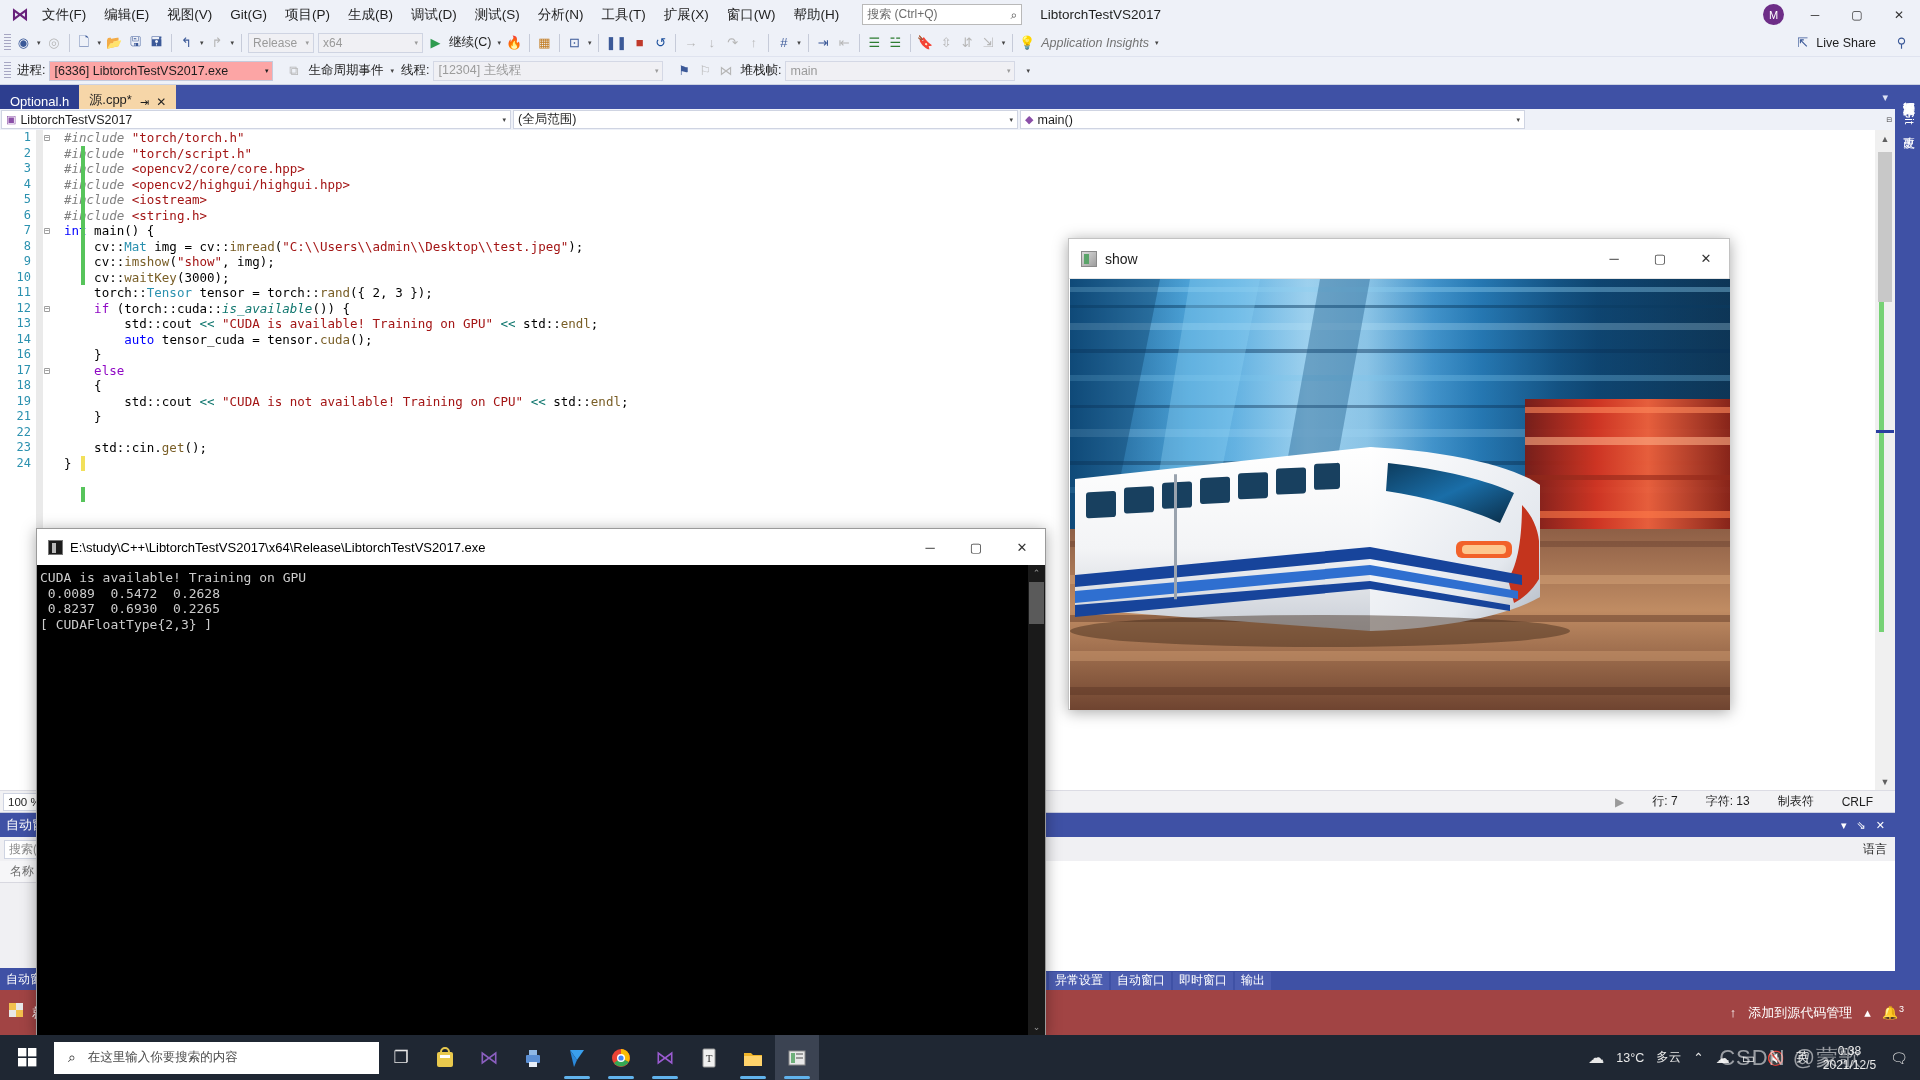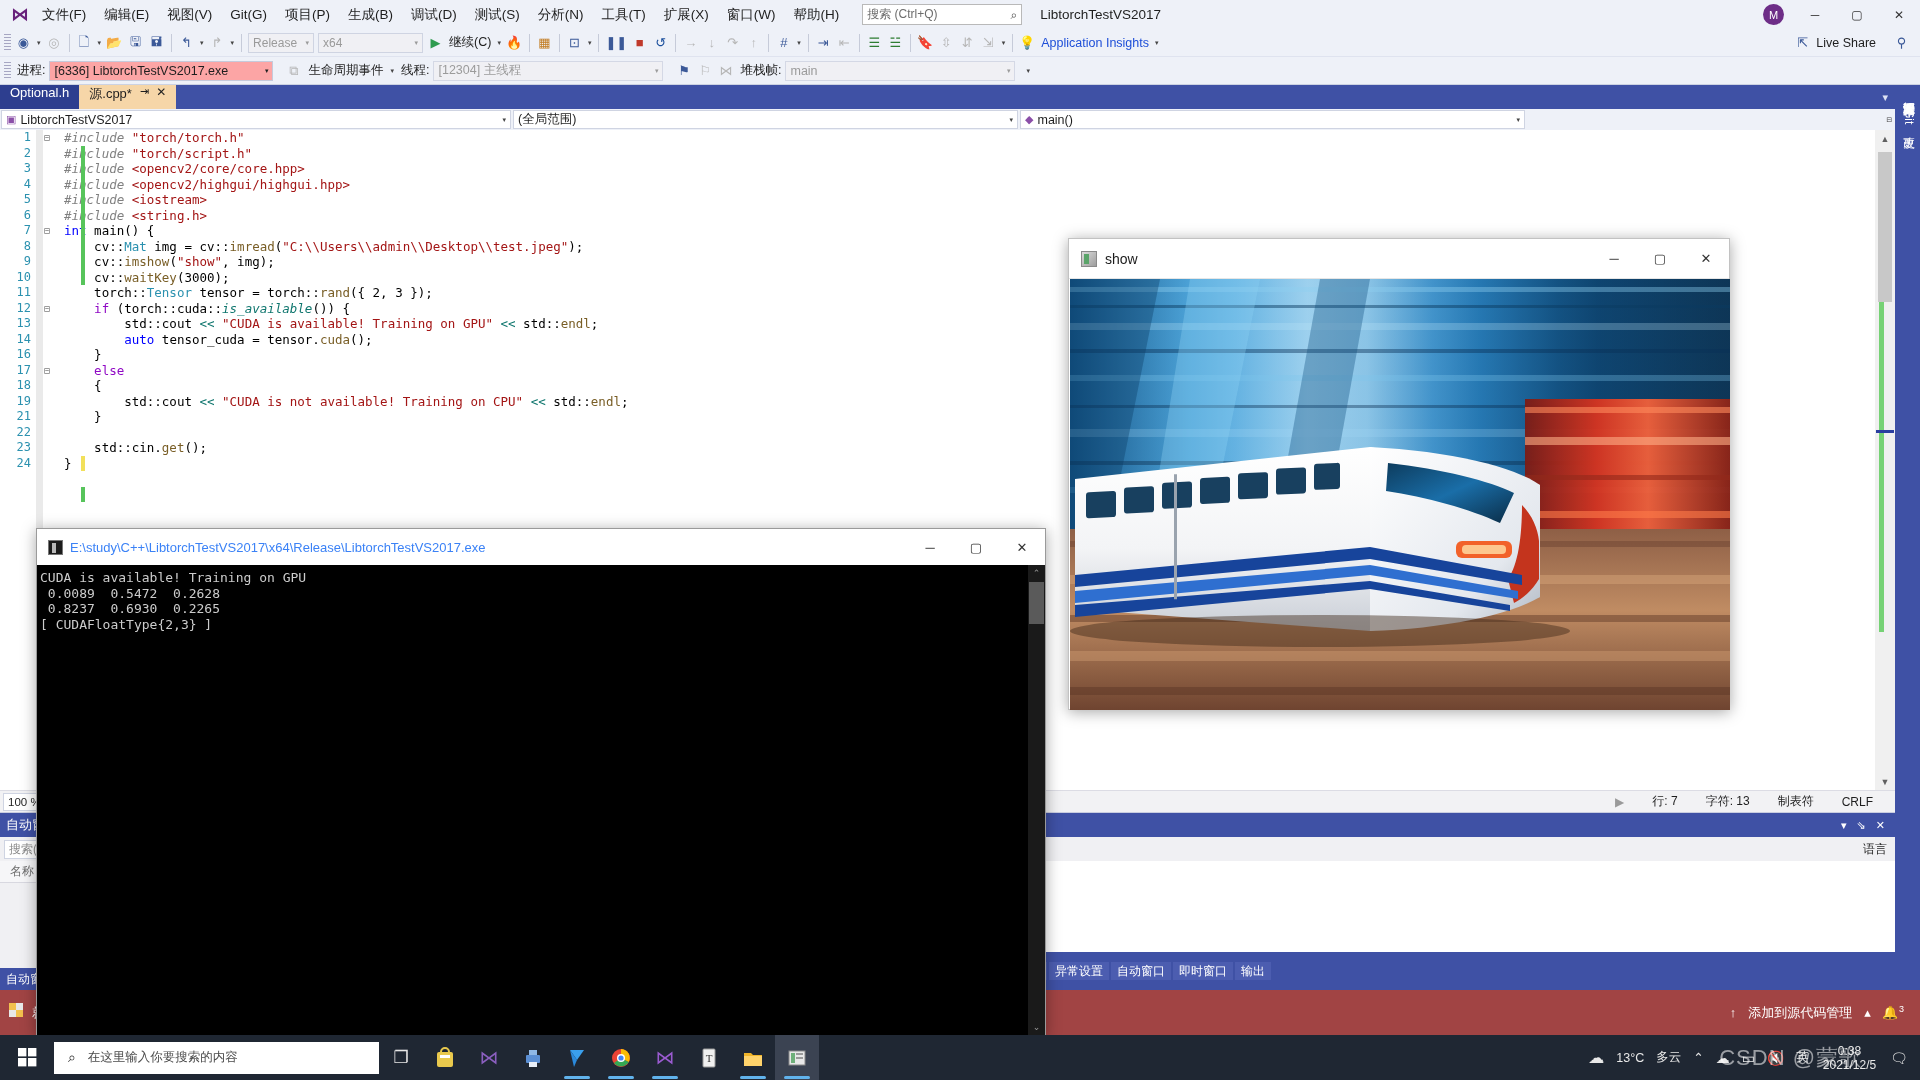--- a/index.html
+++ b/index.html
@@ -30,31 +30,31 @@
       repeating-linear-gradient(to bottom, #a6a6c2 0 1px, transparent 1px 3px); }
   .tb-sep { width:1px; height:18px; background:#c6cbd9; margin:0 4px; }
   .tb-btn { min-width:21px; height:22px; display:flex; align-items:center; justify-content:center; padding:0 2px; font-size:13px; color:#3b5998; }
   .tb-btn.dis { color:#b6b6b6; }
   .tb-caret { font-size:7px; color:#444; padding:0 3px; }
   .tb-combo { height:20px; border:1px solid #cfd4e2; background:#f0f0f4; color:#9a9a9a; font-size:12px;
               display:flex; align-items:center; padding:0 4px; margin:0 2px; }
   .tb-combo .cv { flex:1; white-space:nowrap; overflow:hidden; }
   .tb-combo .cc { font-size:7px; margin-left:4px; }
   .tb-text { font-size:12.5px; color:#1e1e1e; padding:0 3px; white-space:nowrap; }
-  .tb-text.dis { color:#1d4ed8; }
+  .tb-text.dis { color:#737373;font-style:italic; }
 
   
   #toolbar2 { position:absolute; left:0; top:57px; width:1920px; height:28px; background:#eef1f8; display:flex; align-items:center; border-bottom:1px solid #ccd2e2; }
   .lbl { font-size:12.5px; color:#1e1e1e; padding:0 4px; white-space:nowrap; }
   .field { height:20px; border:1px solid #c5cadb; background:#fca5a5; display:flex; align-items:center; padding:0 4px; font-size:12.5px; }
   .field.grey { background:#f0f0f4; color:#9b9b9b; border-color:#d4d8e5; }
 
   
   #tabstrip { position:absolute; left:0; top:85px; width:1920px; height:24px; background:#3f51a5; display:flex; align-items:flex-end; }
-  .doctab { height:24px; display:flex; align-items:flex-start; padding:0 10px; font-size:13px; color:#fff; }
+  .doctab { height:24px; display:flex; align-items:flex-end; padding:0 10px; font-size:13px; color:#fff; }
   .doctab.inactive { background:#2d3e8f; }
   .doctab.active { background:#f6d6a8; color:#1e1e1e; }
   .doctab .pin { margin-left:8px; font-size:11px; }
   .doctab .x { margin-left:7px; font-size:12px; }
   #tabstrip-right { margin-left:auto; display:flex; align-items:center; height:24px; padding-right:4px; }
   #tabstrip-right span { color:#dfe3f5; font-size:11px; padding:0 6px; }
 
   
   #navbar { position:absolute; left:0; top:109px; width:1895px; height:21px; background:#eef1f8; display:flex; align-items:center; }
   .navcombo { height:19px; border:1px solid #cfd4e2; background:#fff; display:flex; align-items:center; padding:0 4px; font-size:12.5px; margin:0 1px; }
@@ -107,21 +107,21 @@
   #autos-search .inp { flex:0 0 230px; height:19px; background:#fff; border:1px solid #cfd4e2; font-size:12px; color:#8b8b8b; display:flex; align-items:center; padding:0 4px; }
   #autos-cols { height:22px; background:#f6f6f8; border-bottom:1px solid #d8d8e0; display:flex; align-items:center; font-size:12px; color:#6d6d6d; }
   #autos-cols div { padding-left:10px; border-right:1px solid #dcdce4; height:22px; display:flex; align-items:center; }
   #autos-foot { position:absolute; left:0; bottom:0; width:100%; height:22px; background:#3f51a5; color:#fff; font-size:12px; display:flex; align-items:center; padding-left:6px; }
 
   #right-panel { position:absolute; left:1010px; top:812px; width:885px; height:178px; background:#fff; border-top:1px solid #c9cde0; }
   #right-panel-head { height:24px; background:#3f51a5; color:#fff; display:flex; align-items:center; padding-right:5px; }
   #right-panel-head .hdr-right { margin-left:auto; display:flex; align-items:center; }
   #right-panel-head .hdr-right span { padding:0 5px; font-size:11px; }
   #right-panel-sub { height:24px; background:#f0f0f3; display:flex; align-items:center; justify-content:flex-end; padding-right:8px; font-size:12px; color:#1e1e1e; }
-  #right-panel-tabs { position:absolute; left:0; bottom:0; width:100%; height:38px; background:#3f51a5; display:flex; align-items:center; }
+  #right-panel-tabs { position:absolute; left:0; bottom:0; width:100%; height:19px; background:#3f51a5; display:flex; align-items:center; }
   .btab { height:18px; margin:0 1px; padding:0 6px; display:flex; align-items:center; font-size:12px; color:#fff; background:#4c5db0; }
 
   
   #vs-status { position:absolute; left:0; top:990px; width:1920px; height:45px; background:#a14444; display:flex; align-items:center; color:#fff; }
   #vs-status .ready { font-size:13px; padding-left:32px; }
   #vs-status .flagicon { position:absolute; left:8px; top:12px; width:16px; height:16px; }
   #vs-status-right { margin-left:auto; display:flex; align-items:center; padding-right:10px; font-size:13px; }
   #vs-status-right .scm { padding:0 6px; }
   #vs-status-right .bell { padding:0 6px; position:relative; }
 
@@ -133,21 +133,21 @@
   #show-title .tt { font-size:14px; color:#1b1b1b; }
   #show-title .btns { margin-left:auto; display:flex; }
   #show-title .btns div { width:46px; height:39px; display:flex; align-items:center; justify-content:center; font-size:13px; color:#333; }
   #show-img { position:absolute; left:1px; top:40px; width:660px; height:431px; overflow:hidden; }
 
   
   #console-window { position:absolute; left:36px; top:528px; width:1010px; height:508px; background:#000; border:1px solid #9a9a9a; box-shadow:0 2px 14px rgba(0,0,0,.35); }
   #console-title { height:36px; background:#fff; display:flex; align-items:center; }
   #console-title .ic { width:15px; height:15px; margin:0 7px 0 11px; background:#1b1b1b; border:1px solid #777; position:relative; }
   #console-title .ic:after { content:""; position:absolute; left:3px; top:2px; width:4px; height:10px; background:#b9b9b9; }
-  #console-title .tt { font-size:13px; color:#3b82f6; white-space:nowrap; }
+  #console-title .tt { font-size:13px; color:#000000; white-space:nowrap; }
   #console-title .btns { margin-left:auto; display:flex; }
   #console-title .btns div { width:46px; height:35px; display:flex; align-items:center; justify-content:center; font-size:13px; color:#333; }
   #console-body { position:absolute; left:0; top:36px; right:17px; bottom:0; background:#000; color:#ccc;
                   font-family:"DejaVu Sans Mono", monospace; font-size:13px; line-height:15.5px; padding:5px 0 0 3px; white-space:pre; }
   #console-scroll { position:absolute; right:0; top:36px; width:17px; bottom:0; background:#1a1a1a; }
   #console-scroll .arw { height:16px; display:flex; align-items:center; justify-content:center; color:#9a9a9a; font-size:9px; }
   #console-thumb { position:absolute; left:1px; top:17px; width:15px; height:42px; background:#5a5a5a; }
 
   
   #taskbar { position:absolute; left:0; top:1035px; width:1920px; height:45px; background:#1f2733; display:flex; align-items:center; }

